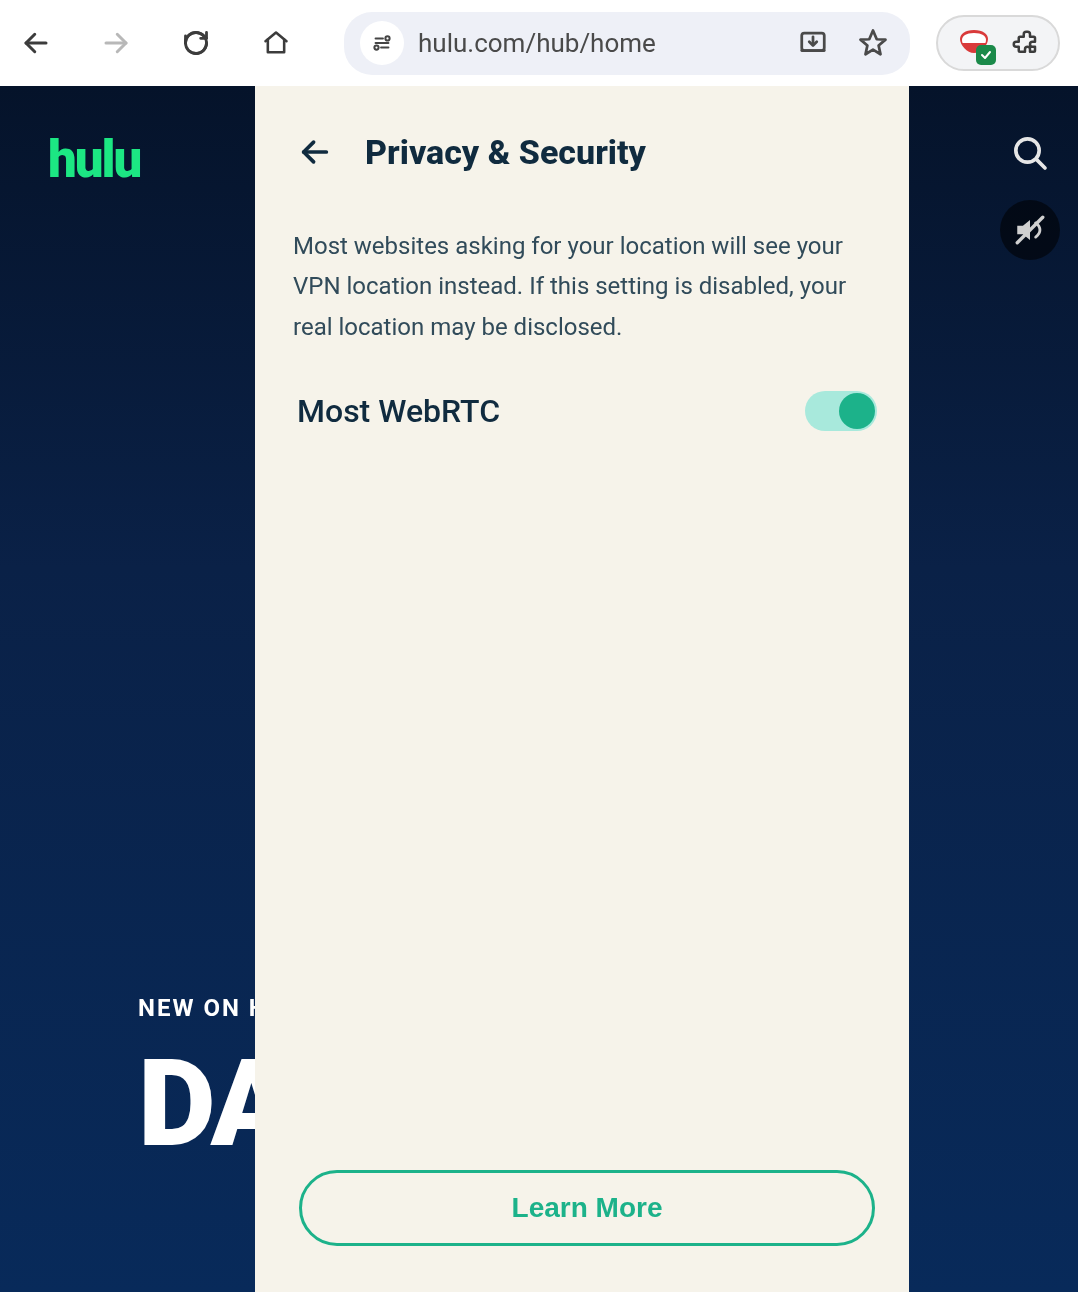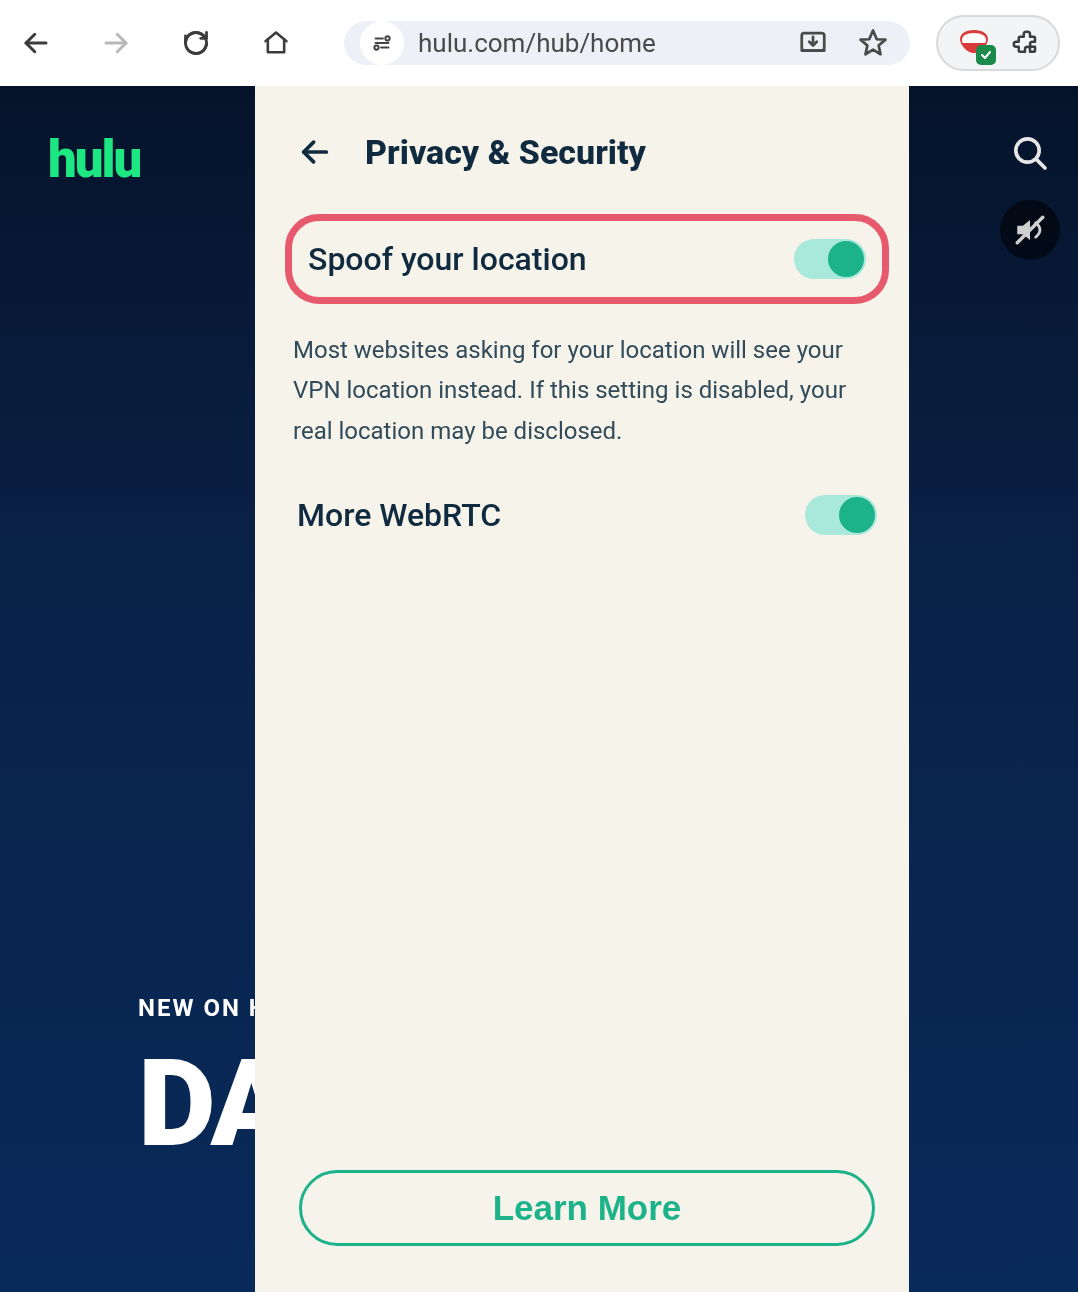--- a/index.html
+++ b/index.html
@@ -15,21 +15,21 @@
     gap: 14px;
   }
   .nav-group { display: flex; align-items: center; gap: 44px; margin-right: 36px; }
   .nav-btn {
     width: 36px; height: 36px; display: flex; align-items: center; justify-content: center;
     color: #3c3c3c; cursor: pointer;
   }
   .nav-btn.disabled { color: #b8b8b8; }
   .url-bar {
     flex: 1;
-    height: 44px;
+    height: 63px;
     background: #eef0f7;
     border-radius: 28px;
     display: flex;
     align-items: center;
     padding: 0 16px;
     gap: 14px;
     color: #4a4a4a;
     font-size: 26px;
   }
   .site-chip {
@@ -140,21 +140,21 @@
   }
 
   .learn-more {
     margin-top: auto;
     align-self: center;
     width: 576px; height: 76px;
     border: 3px solid #1cb28a;
     border-radius: 38px;
     background: transparent;
     color: #1cb28a;
-    font-size: 35px; font-weight: 700;
+    font-size: 28px; font-weight: 700;
     cursor: pointer;
   }
 
   svg { display: block; }
 </style>
 </head>
 <body>
 
 <div class="browser-bar">
   <div class="nav-group">
@@ -263,36 +263,28 @@
     <div class="popup-header">
       <div class="back-btn">
         <svg width="34" height="34" viewBox="0 0 24 24" fill="none" stroke="currentColor" stroke-width="2.6" stroke-linecap="round" stroke-linejoin="round">
             <line x1="20" y1="12" x2="4" y2="12"></line>
             <polyline points="11 5 4 12 11 19"></polyline>
           </svg>
       </div>
       <div class="popup-title">Privacy &amp; Security</div>
     </div>
 
-    <div class="highlight-box">
+    <div class="setting-block">
+      <div class="setting-desc">Most websites asking for your location will see your VPN location instead. If this setting is disabled, your real location may be disclosed.</div>
+    </div>
+
+    <div class="setting-block">
       <div class="setting-row">
-        <div class="setting-label">Spoof your location</div>
+        <div class="setting-label">Most WebRTC</div>
         <div class="toggle">
           <div class="knob"></div>
         </div>
       </div>
     </div>
-    <div class="setting-block">
-      <div class="setting-desc">Most websites asking for your location will see your VPN location instead. If this setting is disabled, your real location may be disclosed.</div>
-    </div>
-
-    <div class="setting-block">
-      <div class="setting-row">
-        <div class="setting-label">More WebRTC</div>
-        <div class="toggle">
-          <div class="knob"></div>
-        </div>
-      </div>
-    </div>
 
     <button class="learn-more">Learn More</button>
   </div>
 </div>
 
 </body></html>

